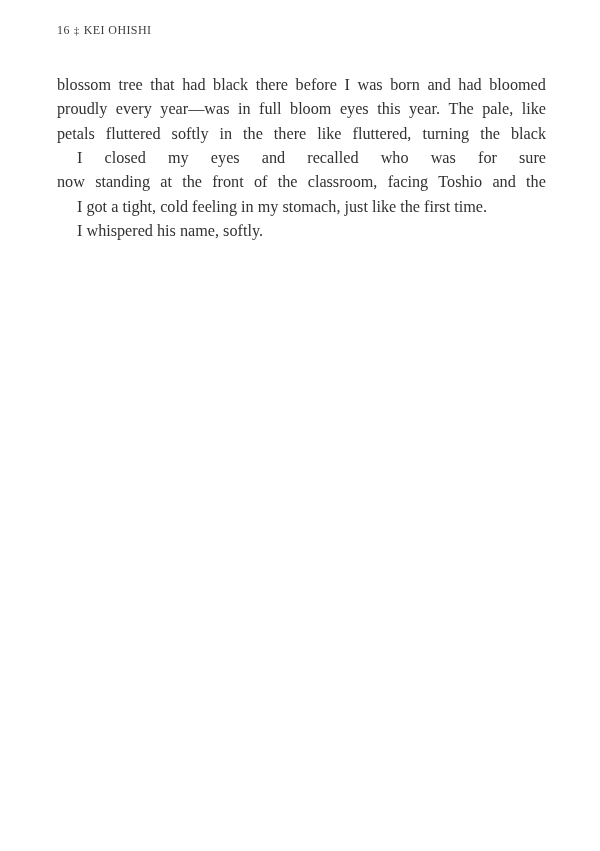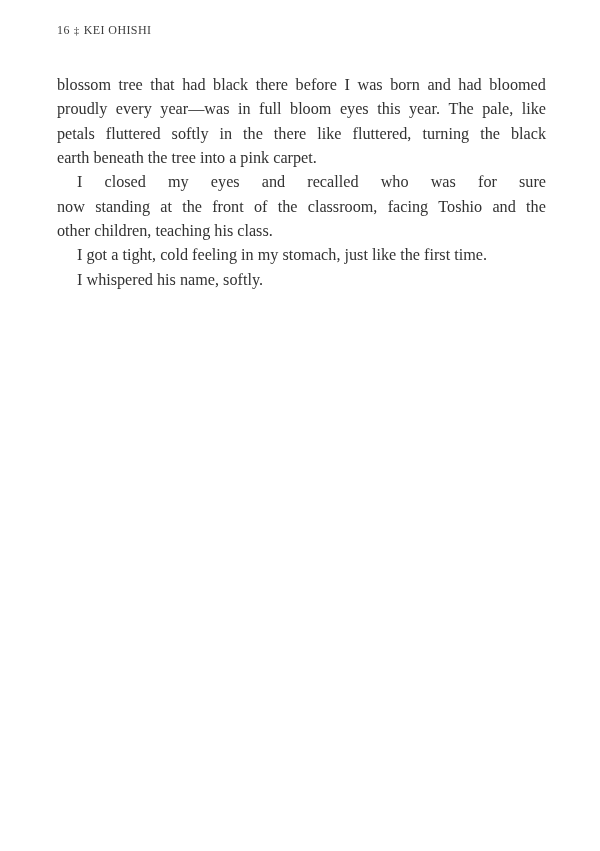--- a/index.html
+++ b/index.html
@@ -107,21 +107,20 @@
         <span>softly</span>
         <span>in</span>
         <span>the</span>
         <span>there</span>
         <span>like</span>
         <span>fluttered,</span>
         <span>turning</span>
         <span>the</span>
         <span>black</span>
       </div>
-      <div class="line plain">earth beneath the tree into a pink carpet.</div>
       <div class="line just indent">
         <span>I</span>
         <span>closed</span>
         <span>my</span>
         <span>eyes</span>
         <span>and</span>
         <span>recalled</span>
         <span>who</span>
         <span>was</span>
         <span>for</span>
@@ -134,18 +133,17 @@
         <span>the</span>
         <span>front</span>
         <span>of</span>
         <span>the</span>
         <span>classroom,</span>
         <span>facing</span>
         <span>Toshio</span>
         <span>and</span>
         <span>the</span>
       </div>
-      <div class="line plain">other children, teaching his class.</div>
       <div class="line plain indent">I got a tight, cold feeling in my stomach, just like the first time.</div>
       <div class="line plain indent">I whispered his name, softly.</div>
     </div>
 
 </div>
 
 </body></html>

